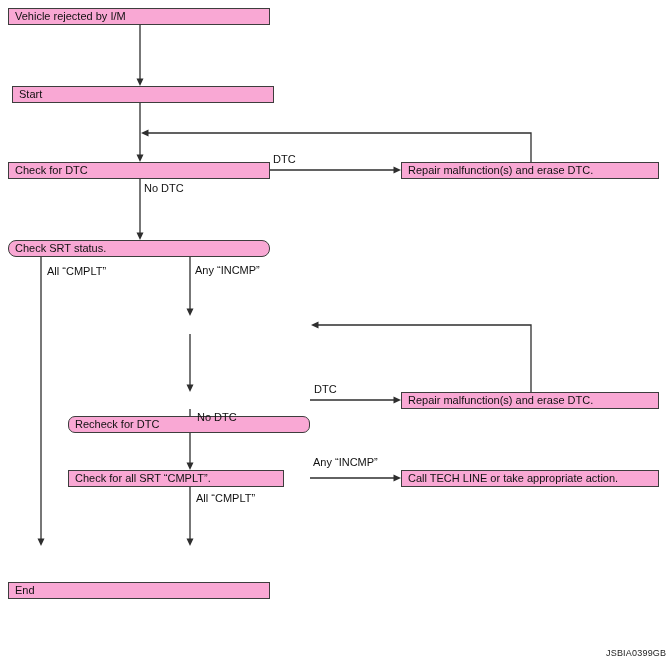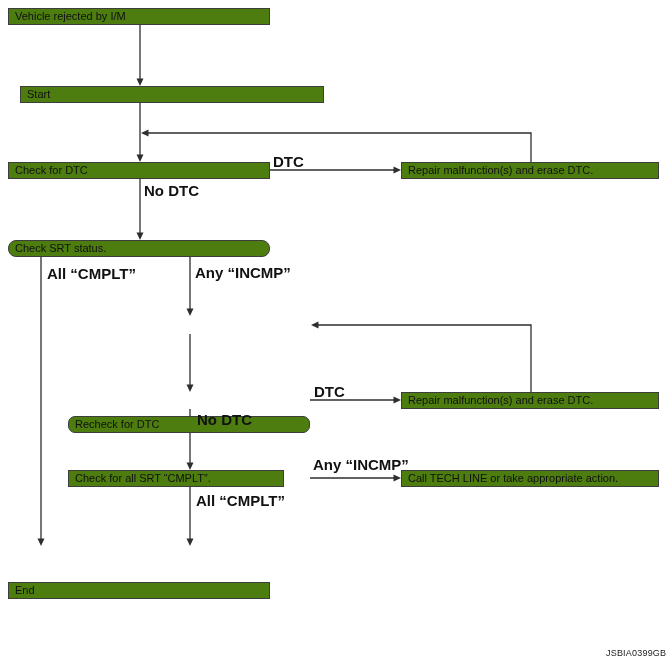--- a/index.html
+++ b/index.html
@@ -18,36 +18,35 @@
   .connectors {
     position: absolute;
     left: 0;
     top: 0;
   }
   .node {
     position: absolute;
     height: 17px;
     box-sizing: border-box;
     border: 1.4px solid #3d3d3d;
-    background: #4d7c0f;
+    background: #f9a8d4;
     display: flex;
     align-items: center;
     padding-left: 6px;
     font-size: 11px;
     color: #111111;
     white-space: nowrap;
     line-height: 1;
   }
   .edge-label {
     position: absolute;
-    font-size: 15px;
+    font-size: 11px;
     color: #111111;
     white-space: nowrap;
     line-height: 1;
-    font-weight: bold;
   }
   .figure-code {
     position: absolute;
     left: 606px;
     top: 648px;
     font-size: 9px;
     color: #1c1c1c;
     letter-spacing: 0.2px;
   }
 </style>
@@ -121,21 +120,21 @@
     <g>
       <path d="M190,487 V539"></path>
       <polygon points="190,546 186.5,538.5 193.5,538.5" fill="#2e2e2e" stroke="none"></polygon>
     </g>
   </svg>
 
   <div class="node" style="left:8px; top:8px; width:262px;">
     <span>Vehicle rejected by I/M</span>
   </div>
 
-  <div class="node" style="left:20px; top:86px; width:304px;">
+  <div class="node" style="left:12px; top:86px; width:262px;">
     <span>Start</span>
   </div>
 
   <div class="node" style="left:8px; top:162px; width:262px;">
     <span>Check for DTC</span>
   </div>
 
   <div class="node" style="left:401px; top:162px; width:258px;">
     <span>Repair malfunction(s) and erase DTC.</span>
   </div>

